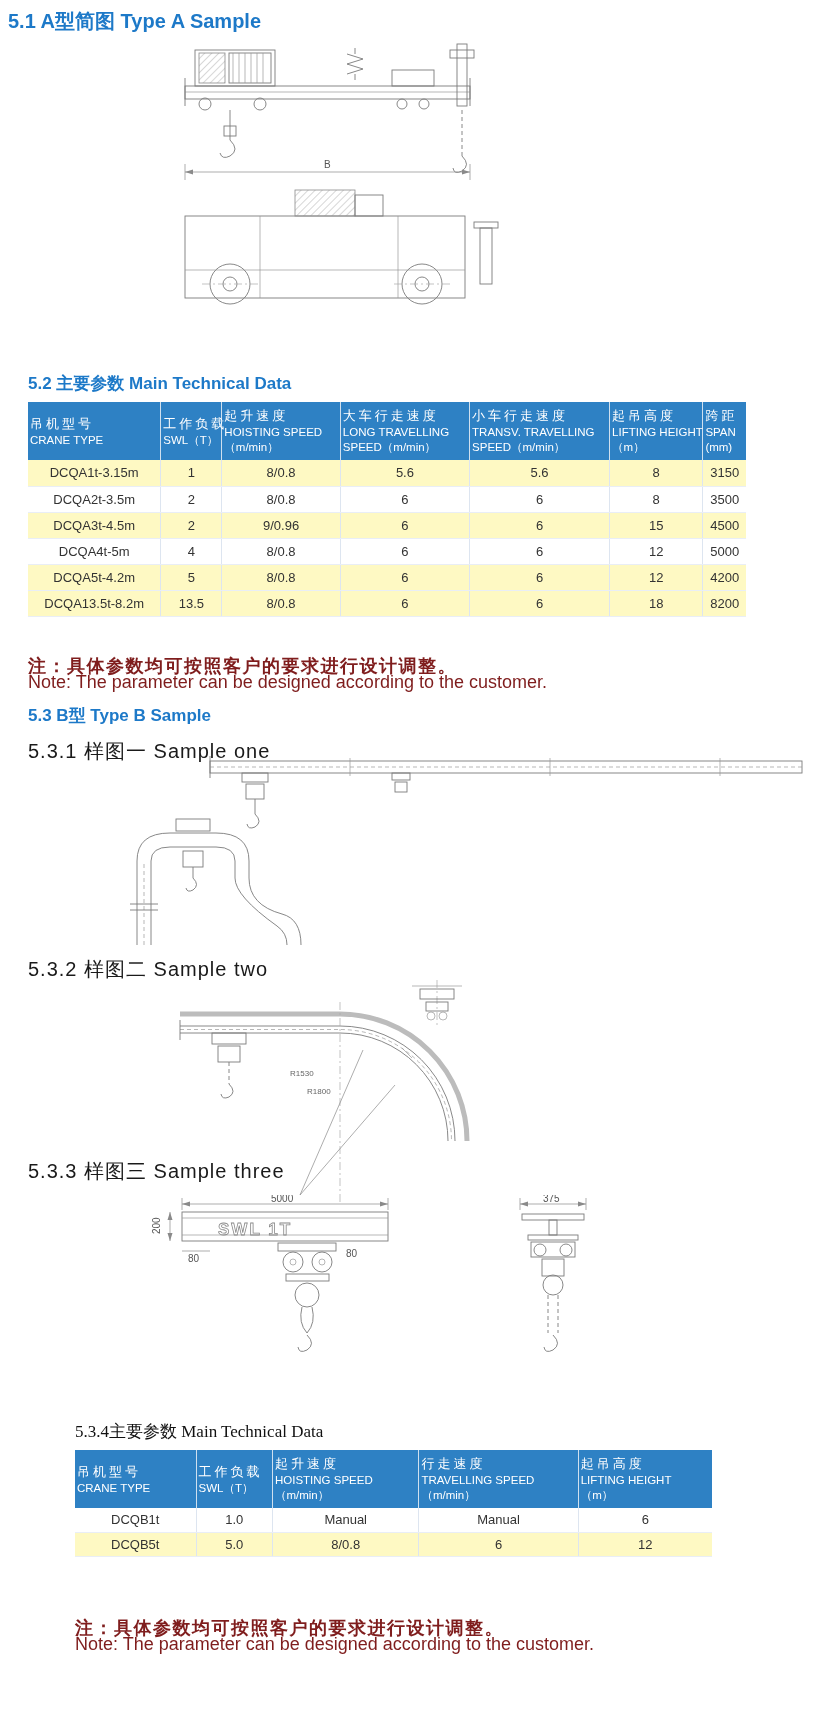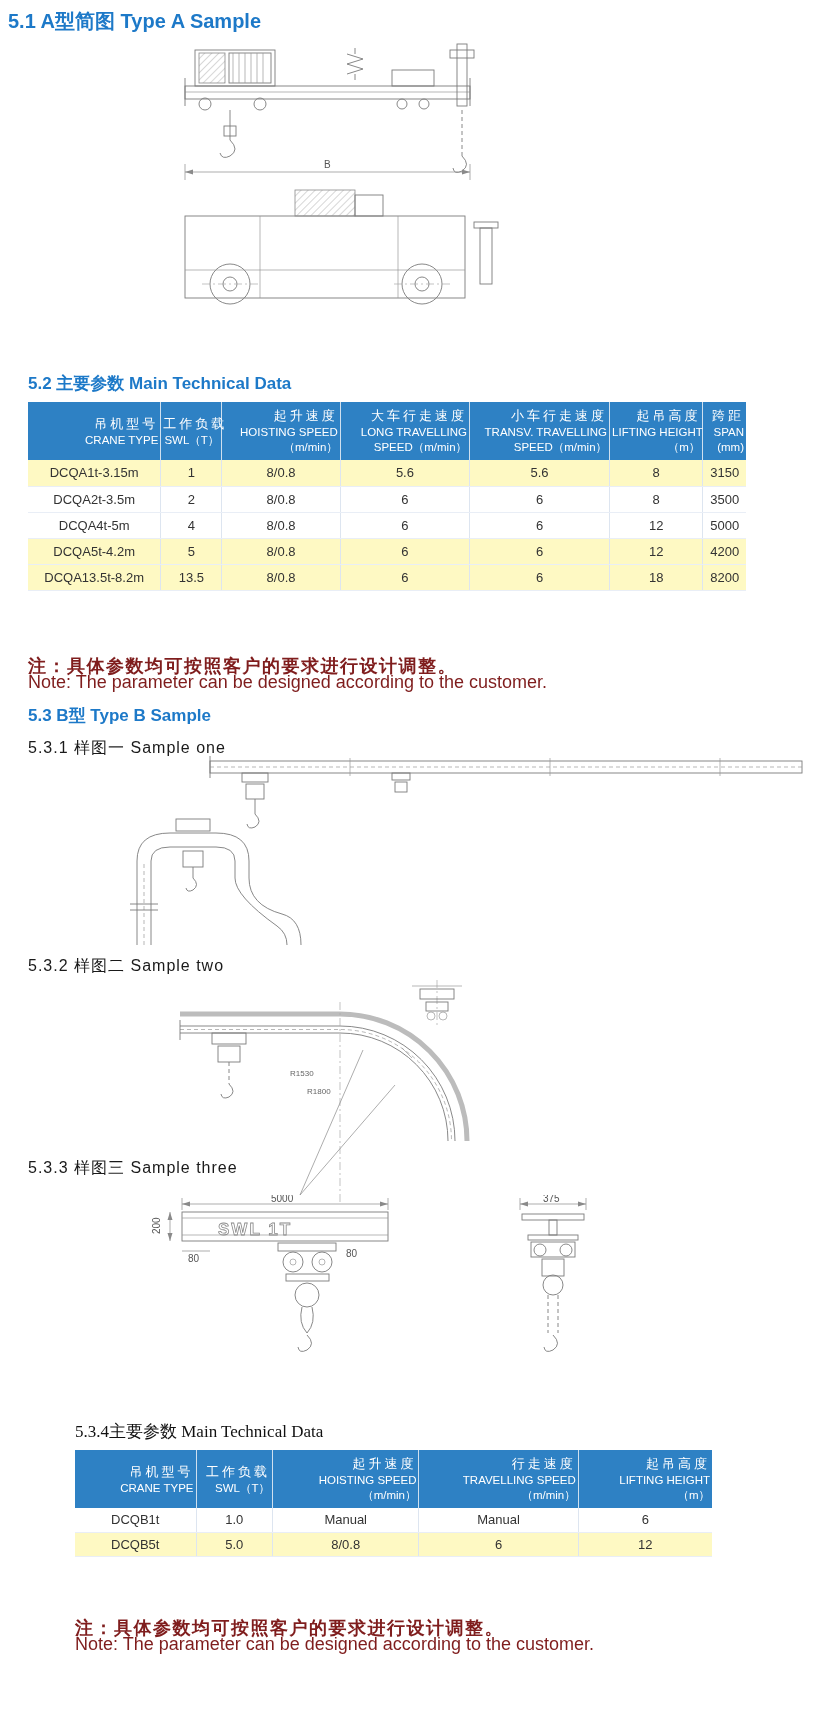--- a/index.html
+++ b/index.html
@@ -4,32 +4,32 @@
 <style>
   *{box-sizing:border-box;margin:0;padding:0}
   html,body{background:#fff}
   body{font-family:"Liberation Sans",sans-serif}
   .page{position:relative;width:830px;height:1718px;background:#ffffff;overflow:hidden}
 
   .h-blue{position:absolute;color:#1d79c8;font-weight:bold;white-space:nowrap}
   #h51{left:8px;top:8px;font-size:20px}
   #h52{left:28px;top:372px;font-size:17px}
   #h53{left:28px;top:704px;font-size:17px}
-  .h-sub{position:absolute;color:#1a1a1a;font-size:16px;letter-spacing:1px;white-space:nowrap}
+  .h-sub{position:absolute;color:#1a1a1a;font-size:20px;letter-spacing:1px;white-space:nowrap}
   #h531{left:28px;top:738px}
   #h532{left:28px;top:956px}
   #h533{left:28px;top:1158px}
   #h534{position:absolute;left:75px;top:1420px;font-size:17px;color:#111;
         font-family:"Liberation Serif",serif;font-weight:normal;white-space:nowrap}
 
   table{border-collapse:collapse;position:absolute;table-layout:fixed;background:#fff}
   #tableA{left:28px;top:402px;width:718px}
   #tableB{left:75px;top:1450px;width:637px}
   thead th{background:#2e81c4;color:#fff;font-weight:normal;padding:5px 2px;
-           border-right:1px solid #cfe0ef;vertical-align:middle;text-align:right}
+           border-right:1px solid #cfe0ef;vertical-align:middle;text-align:left}
   thead th:last-child{border-right:none}
   .h-zh{font-size:13px;letter-spacing:3px;line-height:18px;white-space:nowrap}
   .h-en{font-size:11.5px;letter-spacing:0;line-height:15px;white-space:nowrap}
   tbody td{font-size:13px;color:#333;text-align:center;height:26px;
            border-right:1px solid #dde5f0;border-bottom:1px solid #e9eef6;background:#fff}
   #tableB tbody td{height:24px}
   tbody td:last-child{border-right:none}
   tbody tr.alt td{background:#fef9c3}
 
   .note{position:absolute;font-size:18px;color:#7f1d1d;white-space:nowrap}
@@ -192,20 +192,29 @@
           <td>3150</td>
         </tr>
         <tr>
           <td>DCQA2t-3.5m</td>
           <td>2</td>
           <td>8/0.8</td>
           <td>6</td>
           <td>6</td>
           <td>8</td>
           <td>3500</td>
+        </tr>
+        <tr class="alt">
+          <td>DCQA3t-4.5m</td>
+          <td>2</td>
+          <td>9/0.96</td>
+          <td>6</td>
+          <td>6</td>
+          <td>15</td>
+          <td>4500</td>
         </tr>
         <tr>
           <td>DCQA4t-5m</td>
           <td>4</td>
           <td>8/0.8</td>
           <td>6</td>
           <td>6</td>
           <td>12</td>
           <td>5000</td>
         </tr>

